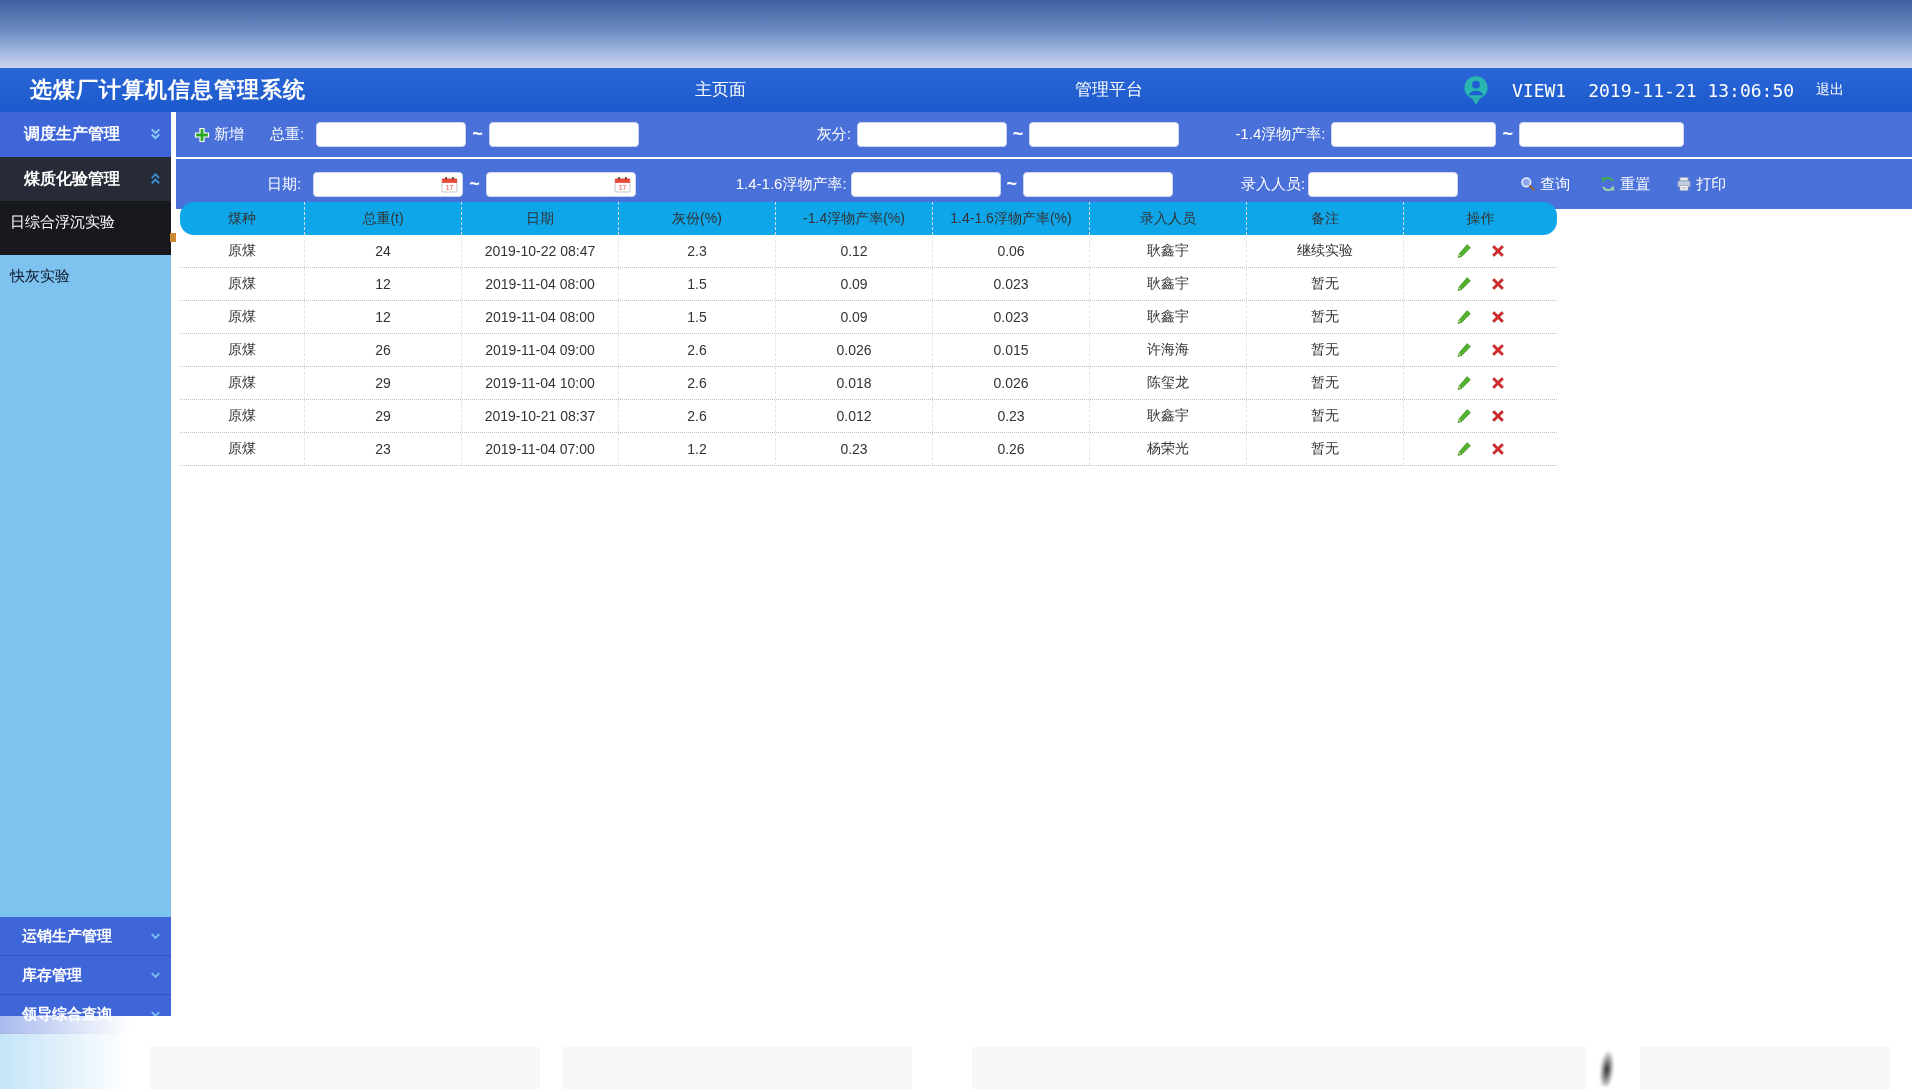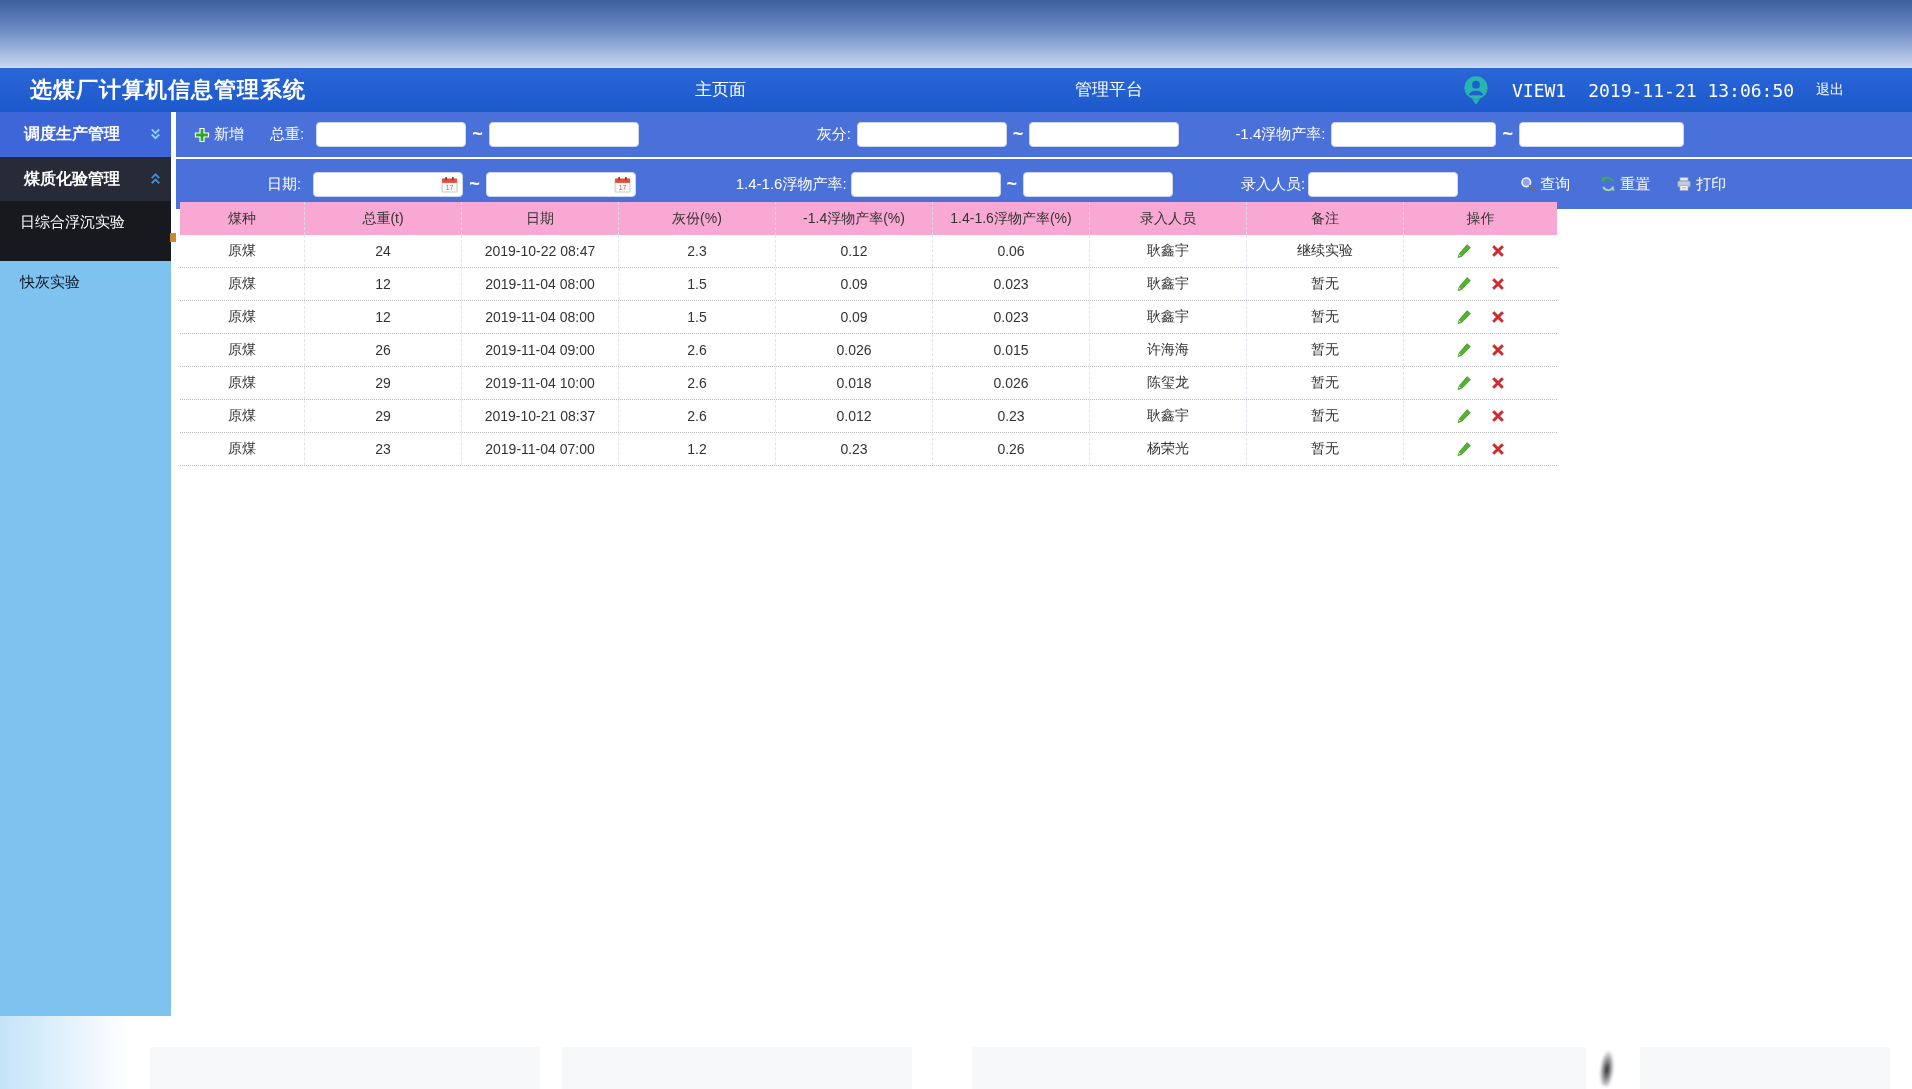--- a/index.html
+++ b/index.html
@@ -22,21 +22,21 @@
   .user-name,.header-datetime{font-family:"DejaVu Sans Mono",monospace;font-size:18px;}
   .logout{font-size:14px;cursor:pointer;}
   
   .sidebar{position:absolute;left:0;top:112px;width:171px;height:977px;background:#7ec3f0;}
   .side-item{position:relative;color:#fff;}
   .grp{font-weight:bold;font-size:16px;padding-left:24px;display:flex;align-items:center;cursor:pointer;}
   .grp1{height:45px;background:#3f66d9;}
   .grp2{height:44px;background:#272b37;}
   .chev{position:absolute;right:8px;width:15px;height:15px;}
   .chev-light{color:#8fd0f5;} .chev-blue{color:#3e8fd6;} .chev-soft{color:#7fc0ee;}
-  .sub{height:60px;line-height:42px;font-size:15px;padding-left:20px;cursor:pointer;}
+  .sub{height:54px;line-height:42px;font-size:15px;padding-left:10px;cursor:pointer;}
   .sub-active{background:#17191f;color:#fff;}
   .sub-normal{color:#0f172a;}
   .active-marker{position:absolute;left:170px;top:233px;width:6px;height:9px;background:#ca8a33;z-index:6;}
   .side-bottom{position:absolute;left:0;top:805px;width:171px;}
   .bgrp{height:38px;background:#3f66d9;font-weight:bold;font-size:15px;color:#fff;
     padding-left:22px;display:flex;align-items:center;position:relative;cursor:pointer;
     border-bottom:1px solid rgba(30,50,120,0.35);}
   
   .filters{position:absolute;left:176px;top:112px;width:1736px;}
   .f-row{background:#4a70da;color:#fff;font-size:15px;display:flex;align-items:center;}
@@ -48,21 +48,21 @@
     font-size:14px;padding:0 6px;box-sizing:border-box;outline:none;}
   .f-input.wide{width:165px;}
   .tilde{font-size:18px;font-weight:bold;margin:0 6px;}
   .input-wrap{position:relative;display:inline-block;}
   .cal-icon{position:absolute;right:5px;top:4px;width:17px;height:17px;cursor:pointer;}
   .tool-btn{display:flex;align-items:center;gap:4px;cursor:pointer;white-space:nowrap;font-family:Liberation Serif, serif;}
   .tool-btn svg{width:16px;height:16px;}
   
   .table-wrap{position:absolute;left:180px;top:202px;width:1377px;}
   .thead,.trow{display:grid;grid-template-columns:125px 157px 157px 157px 157px 157px 157px 157px 153px;}
-  .thead{height:33px;background:#f9a8d4;}
+  .thead{height:33px;background:#0ea5e9;border-radius:14px;}
   .hcell{display:flex;align-items:center;justify-content:center;font-size:14px;color:#333;
     border-right:1px dashed #d5dae6;}
   .hcell:last-child{border-right:none;}
   .trow{height:32px;border-bottom:1px dotted #bfbfbf;background:#fff;}
   .cell{display:flex;align-items:center;justify-content:center;font-size:14px;color:#333;
     border-right:1px dashed #e2e5ee;overflow:hidden;}
   .cell:last-child{border-right:none;}
   .cell.actions{gap:18px;}
   .row-icon{width:16px;height:16px;cursor:pointer;}
   
@@ -108,20 +108,40 @@
   <div class="side-item grp grp2">
     <span>煤质化验管理</span>
     <svg class="chev chev-blue" viewBox="0 0 16 16">
       <polyline points="4,6.5 8,2.5 12,6.5" fill="none" stroke="currentColor" stroke-width="2"></polyline>
       <polyline points="4,12 8,8 12,12" fill="none" stroke="currentColor" stroke-width="2"></polyline>
     </svg>
   </div>
   <div class="side-item sub sub-active">日综合浮沉实验</div>
   <div class="side-item sub sub-normal">快灰实验</div>
 
+  <div class="side-bottom">
+    <div class="bgrp">
+      <span>运销生产管理</span>
+      <svg class="chev chev-soft" viewBox="0 0 16 16">
+        <polyline points="4,5.5 8,9.5 12,5.5" fill="none" stroke="currentColor" stroke-width="2"></polyline>
+      </svg>
+    </div>
+    <div class="bgrp">
+      <span>库存管理</span>
+      <svg class="chev chev-soft" viewBox="0 0 16 16">
+        <polyline points="4,5.5 8,9.5 12,5.5" fill="none" stroke="currentColor" stroke-width="2"></polyline>
+      </svg>
+    </div>
+    <div class="bgrp">
+      <span>领导综合查询</span>
+      <svg class="chev chev-soft" viewBox="0 0 16 16">
+        <polyline points="4,5.5 8,9.5 12,5.5" fill="none" stroke="currentColor" stroke-width="2"></polyline>
+      </svg>
+    </div>
+  </div>
 </div>
 <div class="active-marker"></div>
 
 <div class="filters">
   <div class="f-row f-row1">
     <div class="tool-btn" style="margin-left:18px">
       <svg viewBox="0 0 16 16">
         <path d="M6 1.5h4v4.5H14.5v4H10V14.5H6V10H1.5V6H6z" fill="#2ba81f" stroke="#ffffff" stroke-width="1.2"></path>
       </svg>
       <span>新增</span>

